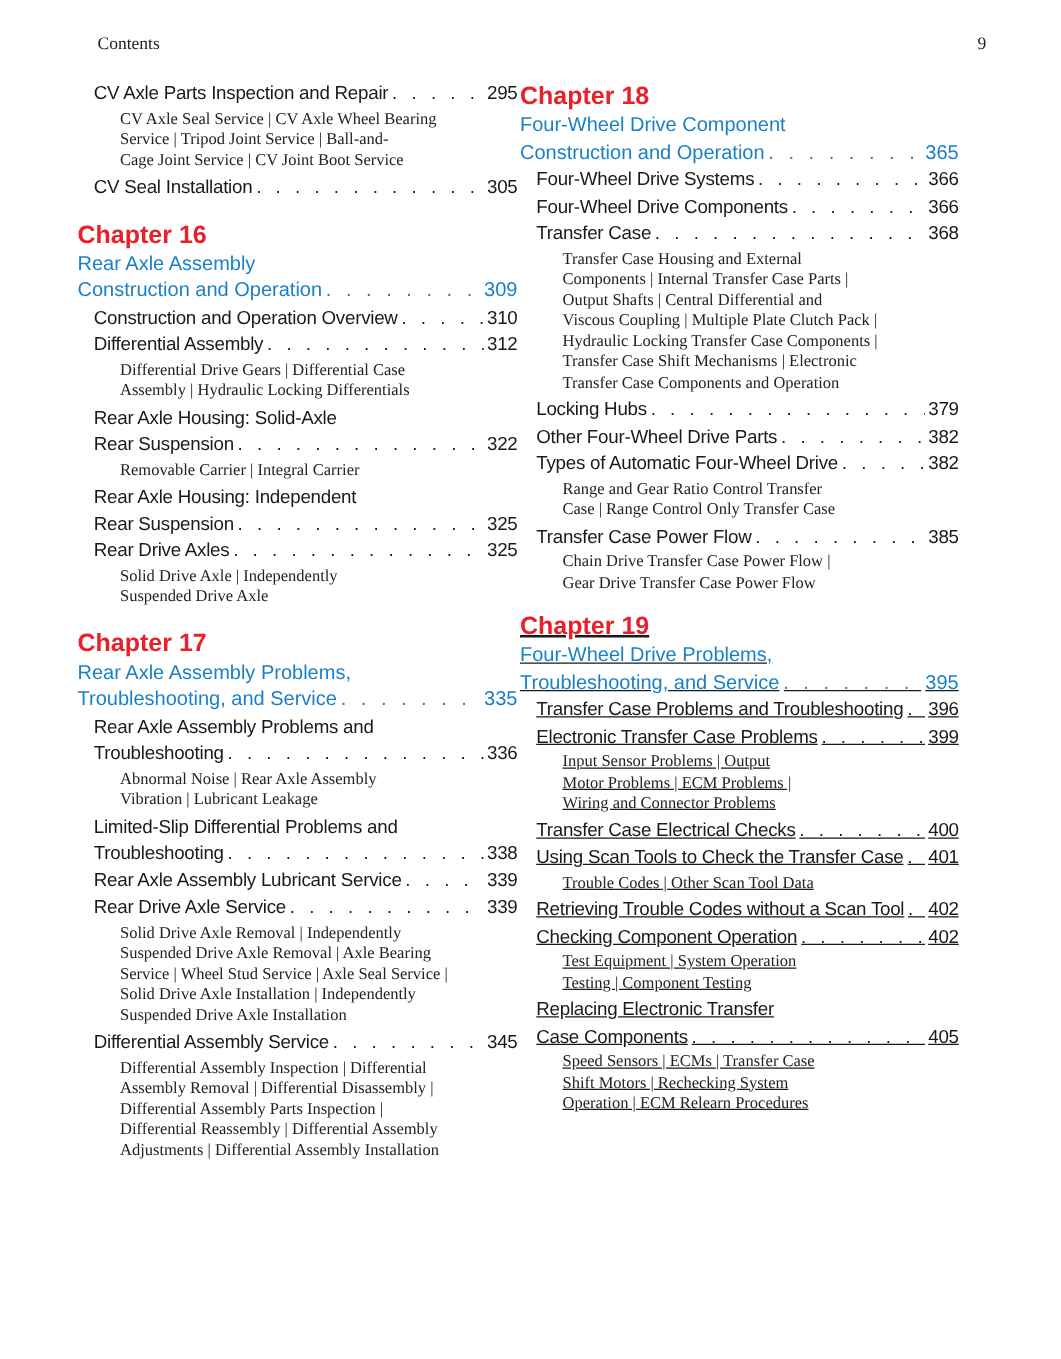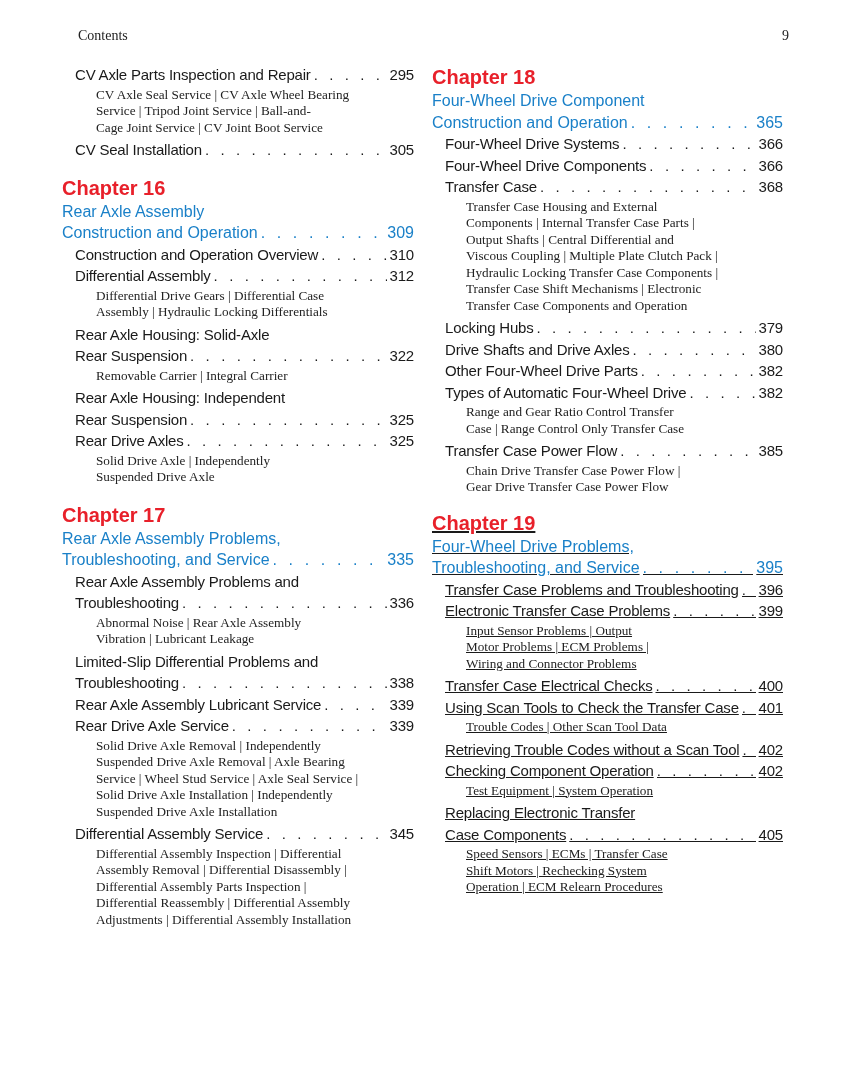--- a/index.html
+++ b/index.html
@@ -2,21 +2,21 @@
 <html><head>
 <meta charset="utf-8">
 <style>
   html, body { margin: 0; padding: 0; background: #ffffff; }
   body { width: 849px; height: 1087px; position: relative; overflow: hidden; color: #1a1a1a; }
   .running-head { position: absolute; top: 28px; font-family: "Liberation Serif", serif; font-size: 14px; color: #222; }
   .rh-left { left: 78px; }
   .rh-right { right: 60px; }
   .col { position: absolute; top: 64px; width: 352px; }
   .col-left { left: 62px; }
-  .col-right { left: 432px; width: 351px; }
+  .col-right { left: 416px; width: 351px; }
 
   .chapter { margin-bottom: 14px; }
   .chapter-num { font-family: "Liberation Sans", sans-serif; font-weight: bold; color: #e8202a; font-size: 20px; line-height: 26px; }
   .chapter-title { font-family: "Liberation Sans", sans-serif; color: #1a80c8; font-size: 16px; line-height: 21.5px; }
   .row { display: flex; align-items: center; white-space: nowrap; }
   .row .label { flex: 0 0 auto; }
   .row .dots { flex: 1 1 auto; overflow: hidden; margin: 0 3px; letter-spacing: 3.6px; }
   .row .dots::before { content: ". . . . . . . . . . . . . . . . . . . . . . . . . . . . . . . . . . . . . . . . . . . . . . . . . . . . . . . . . . . . . . . . . . . . . . . ."; }
   .row .page { flex: 0 0 auto; }
 
@@ -226,27 +226,20 @@
     </div>
     <div class="section">
       <div class="row">
           <span class="label">Locking Hubs</span>
           <span class="dots"></span>
           <span class="page">379</span>
         </div>
     </div>
     <div class="section">
       <div class="row">
-          <span class="label">Drive Shafts and Drive Axles</span>
-          <span class="dots"></span>
-          <span class="page">380</span>
-        </div>
-    </div>
-    <div class="section">
-      <div class="row">
           <span class="label">Other Four-Wheel Drive Parts</span>
           <span class="dots"></span>
           <span class="page">382</span>
         </div>
     </div>
     <div class="section">
       <div class="row">
           <span class="label">Types of Automatic Four-Wheel Drive</span>
           <span class="dots"></span>
           <span class="page">382</span>
@@ -324,20 +317,21 @@
     </div>
     <div class="section">
       <div class="row">
           <span class="label">Checking Component Operation</span>
           <span class="dots"></span>
           <span class="page">402</span>
         </div>
     </div>
     <div class="subtopics">
       <span>Test Equipment | System Operation</span>
+      <span>Testing | Component Testing</span>
     </div>
     <div class="section">
       <span class="line1">Replacing Electronic Transfer</span>
       <div class="row">
           <span class="label">Case Components</span>
           <span class="dots"></span>
           <span class="page">405</span>
         </div>
     </div>
     <div class="subtopics">

